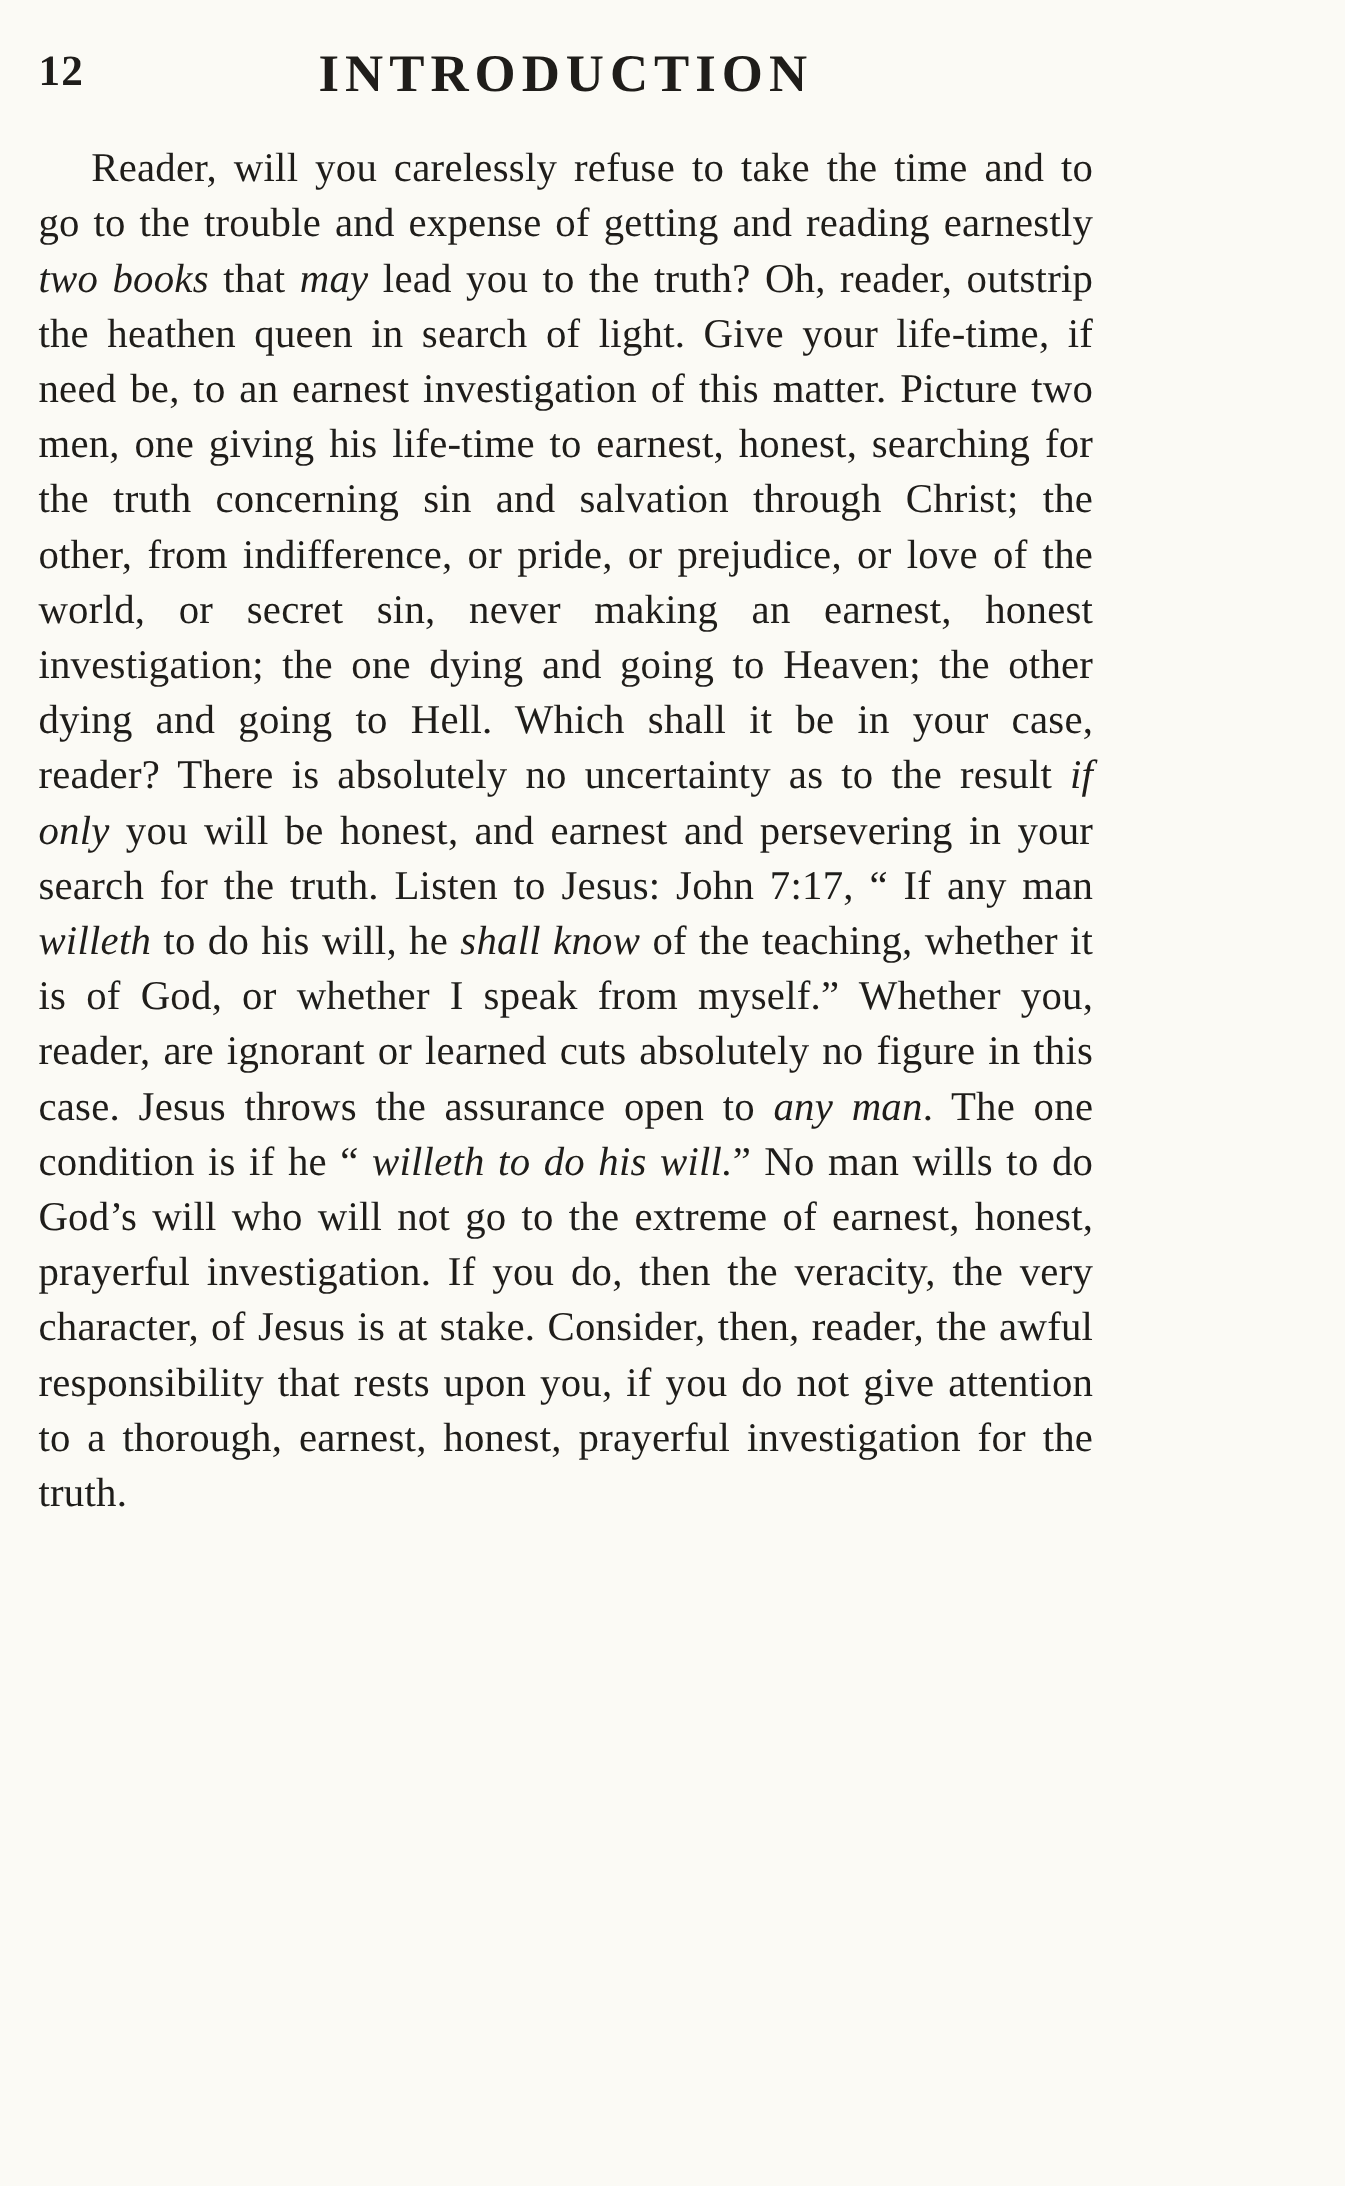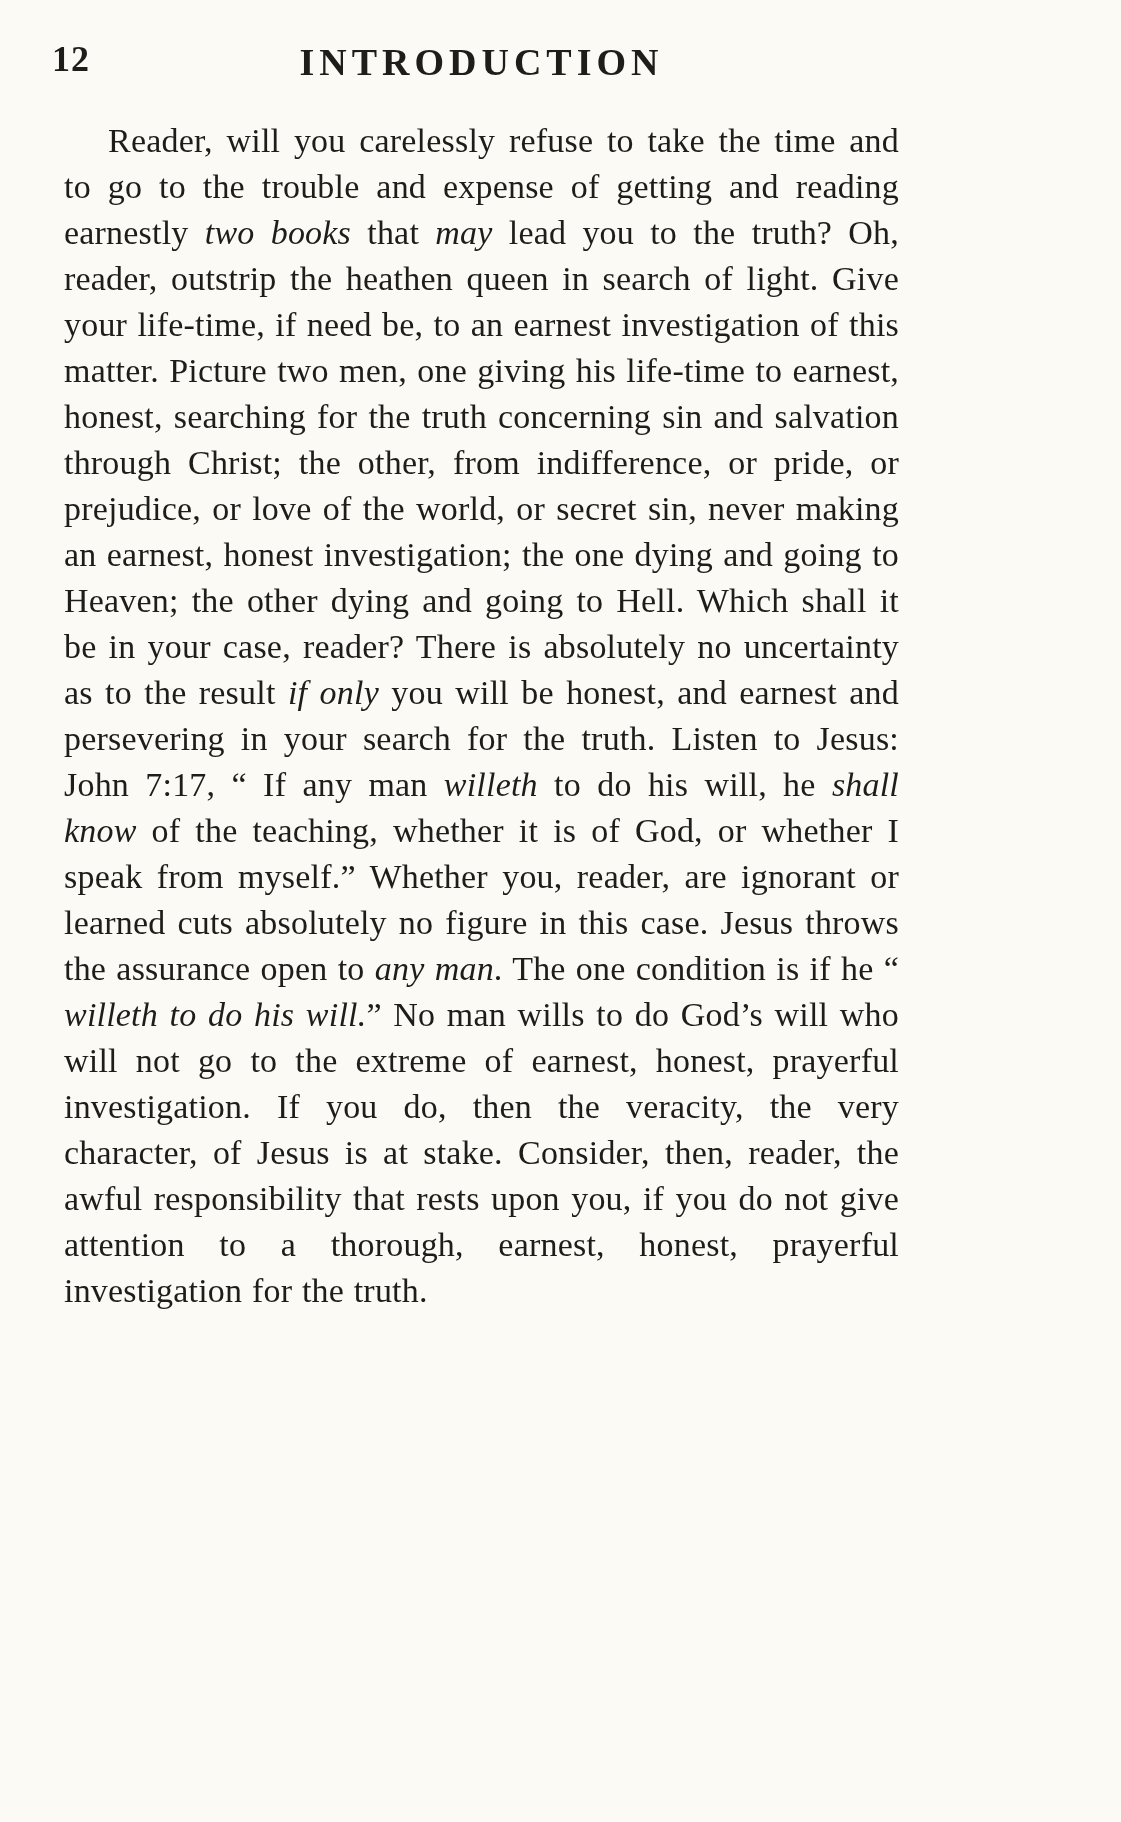--- a/index.html
+++ b/index.html
@@ -12,58 +12,58 @@
 
   body {
     background: #fbfaf5;
     color: #1f1d1a;
     font-family: "Liberation Serif", "DejaVu Serif", serif;
   }
 
   .page {
     width: 1015px;
     height: 1822px;
-    padding: 36px 104px 40px 52px;
+    padding: 36px 104px 40px 32px;
     background: #fbfaf5;
   }
 
   .page-header {
     position: relative;
     height: 52px;
     margin-bottom: 30px;
   }
 
   .page-number {
     position: absolute;
     left: 0;
     top: 2px;
     font-size: 36px;
     font-weight: bold;
     letter-spacing: 1px;
   }
 
   .running-title {
     text-align: center;
-    font-size: 38px;
+    font-size: 44px;
     font-weight: bold;
     letter-spacing: 5px;
     line-height: 52px;
   }
 
   .page-body {
     font-size: 34px;
     line-height: 46px;
     text-align: justify;
     letter-spacing: 0.2px;
     word-spacing: 1px;
   }
 
   .page-body p {
     text-indent: 44px;
-    margin: 12px;
+    margin: 0;
   }
 
   .page-body em {
     font-style: italic;
   }
 </style>
 </head>
 <body>
 
 <div class="page">

